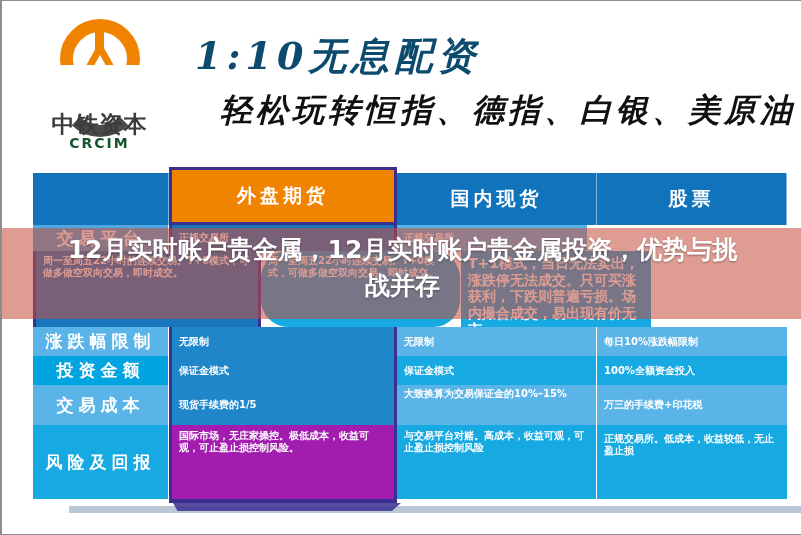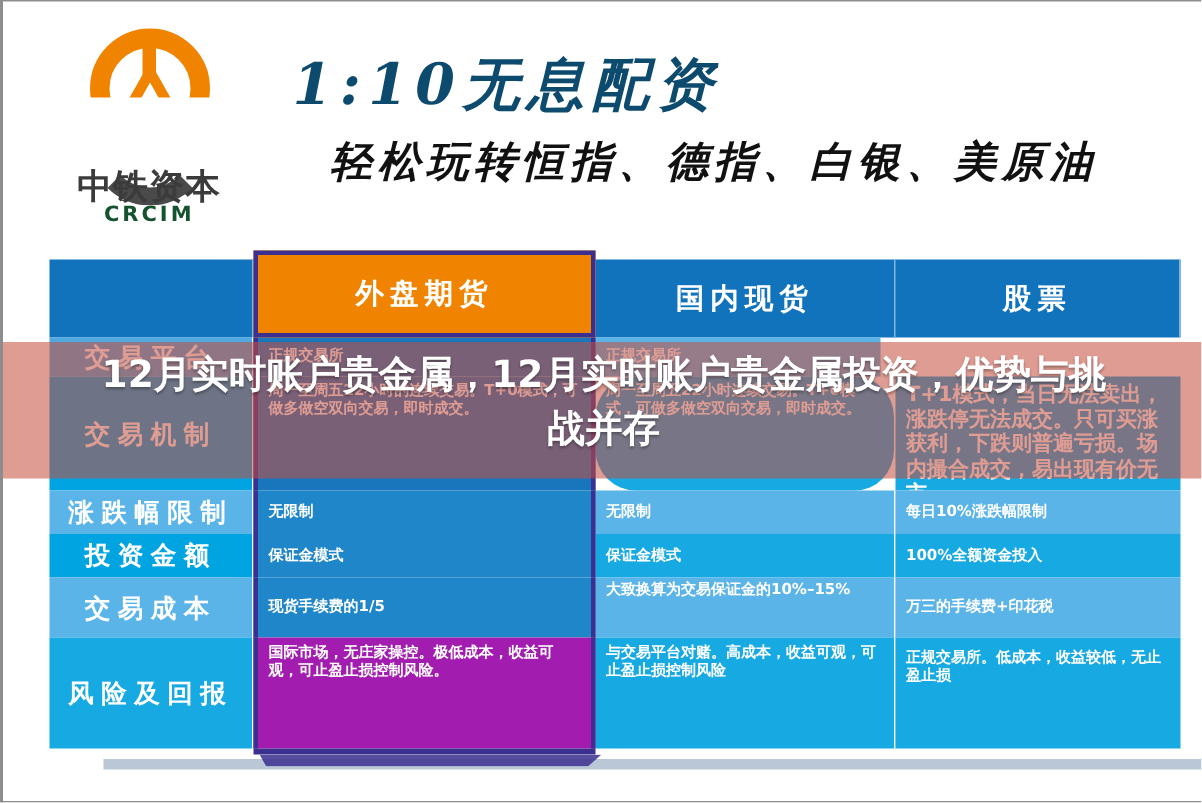--- a/index.html
+++ b/index.html
@@ -59,21 +59,21 @@
     position:absolute;left:193px;top:30px;
     font-family:"DejaVu Serif","Liberation Serif",serif;
     font-style:italic;font-weight:bold;
     font-size:38px;color:#0c4a6e;letter-spacing:5px;
     white-space:nowrap;
   }
   #title2{
     position:absolute;left:218px;top:88px;
     font-family:"DejaVu Serif","Liberation Serif",serif;
     font-style:italic;font-weight:bold;
-    font-size:28px;color:#111111;letter-spacing:4px;
+    font-size:32px;color:#111111;letter-spacing:4px;
     white-space:nowrap;
   }
 
   
   #table{position:absolute;left:31px;top:172px;width:754px;height:333px;}
   .row{position:absolute;left:0;width:754px;display:flex;}
   .cell{box-sizing:border-box;padding:3px 7px;overflow:hidden;}
   .c0{width:136px;flex:0 0 136px;}
   .c1{width:228px;flex:0 0 228px;}
   .c2{width:200px;flex:0 0 200px;}
@@ -176,21 +176,20 @@
       <div class="cell c3">股票</div>
     </div>
 
     <div class="row" style="top:52px;height:26px;">
       <div class="cell c0 lbl bgC sep">交易平台</div>
       <div class="cell c1 val bgA hl">正规交易所</div>
       <div class="cell c3 val bgE">正规交易所</div>
     </div>
 
     <div class="row" style="top:78px;height:76px;">
-      <div class="cell c0 lbl bgB sep">交易机制</div>
       <div class="cell c1 val bgA hl" style="align-items:flex-start;padding-top:4px;">周一至周五22小时的连续交易。T+0模式，可做多做空双向交易，即时成交。</div>
       <div class="cell c2 val bgF sep" style="align-items:flex-start;padding-top:4px;border-radius:27px;">周一至周五22小时连续交易。T+0模式，可做多做空双向交易，即时成交。</div>
       <div class="cell c3 val bgF" style="align-items:flex-start;padding-top:4px;font-size:14px;">T+1模式，当日无法卖出，涨跌停无法成交。只可买涨获利，下跌则普遍亏损。场内撮合成交，易出现有价无市。</div>
     </div>
 
     <div class="row" style="top:154px;height:29px;">
       <div class="cell c0 lbl bgE sep">涨跌幅限制</div>
       <div class="cell c1 val bgD hl">无限制</div>
       <div class="cell c2 val bgE sep">无限制</div>
       <div class="cell c3 val bgE">每日10%涨跌幅限制</div>

